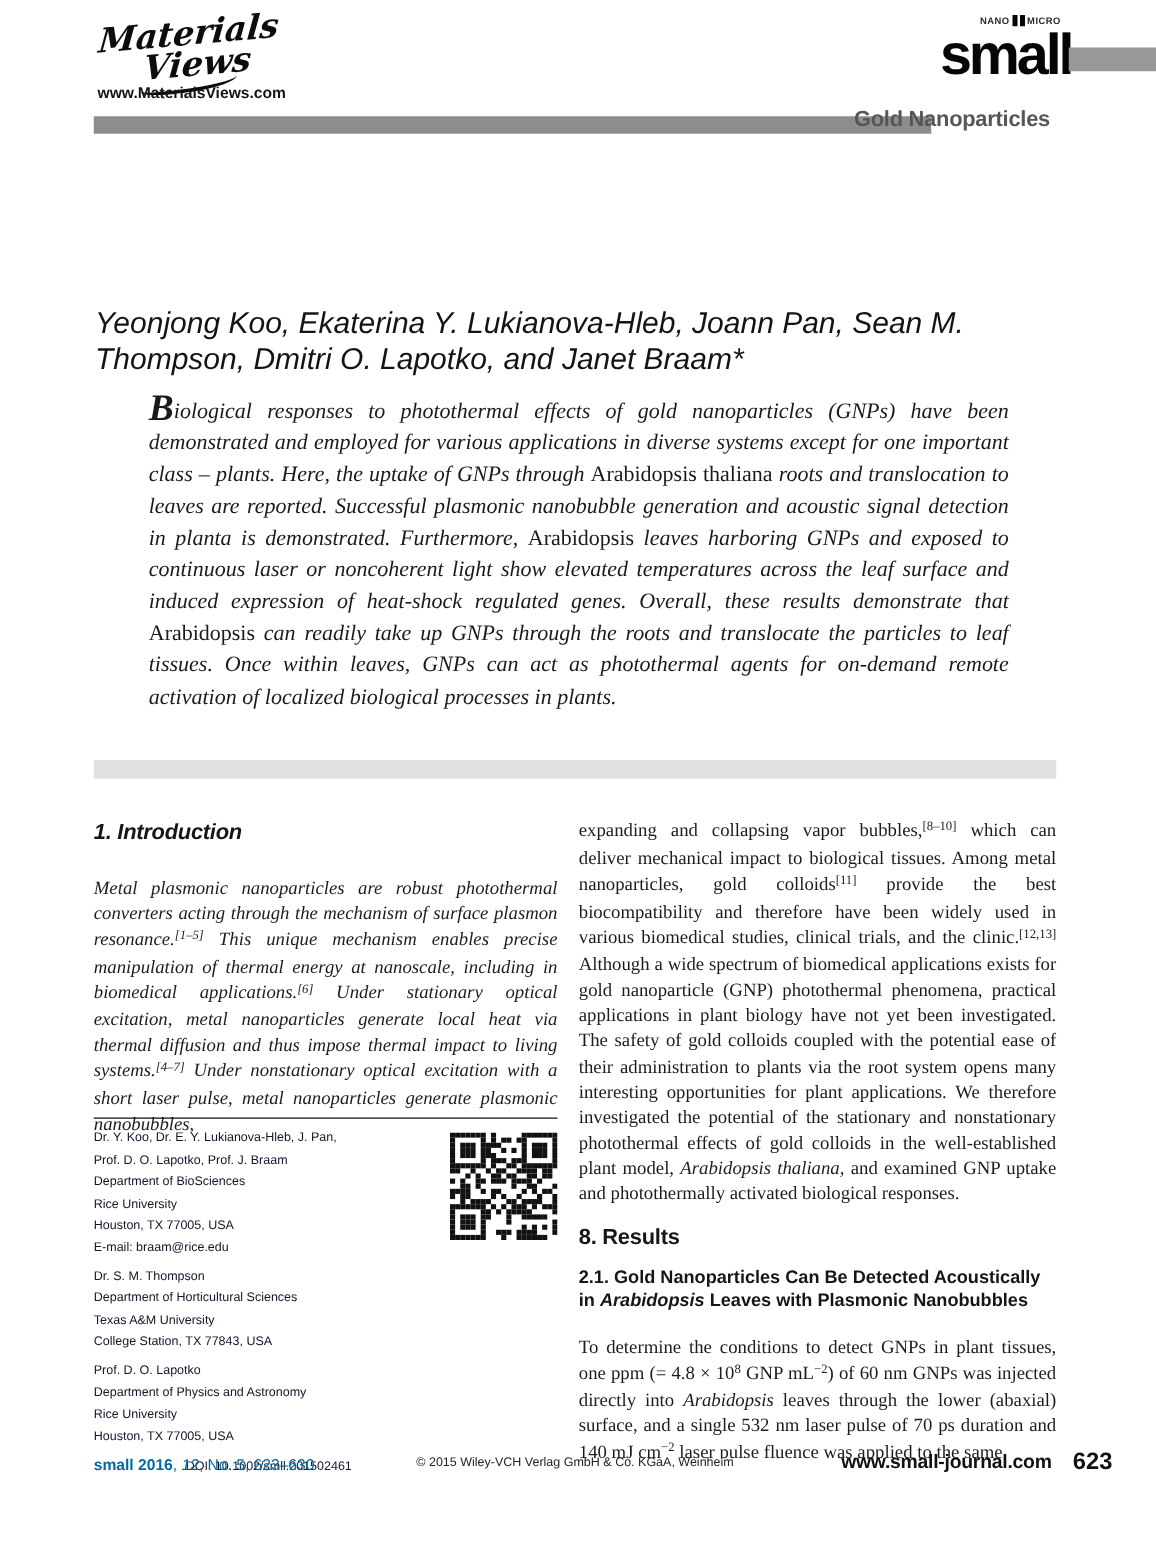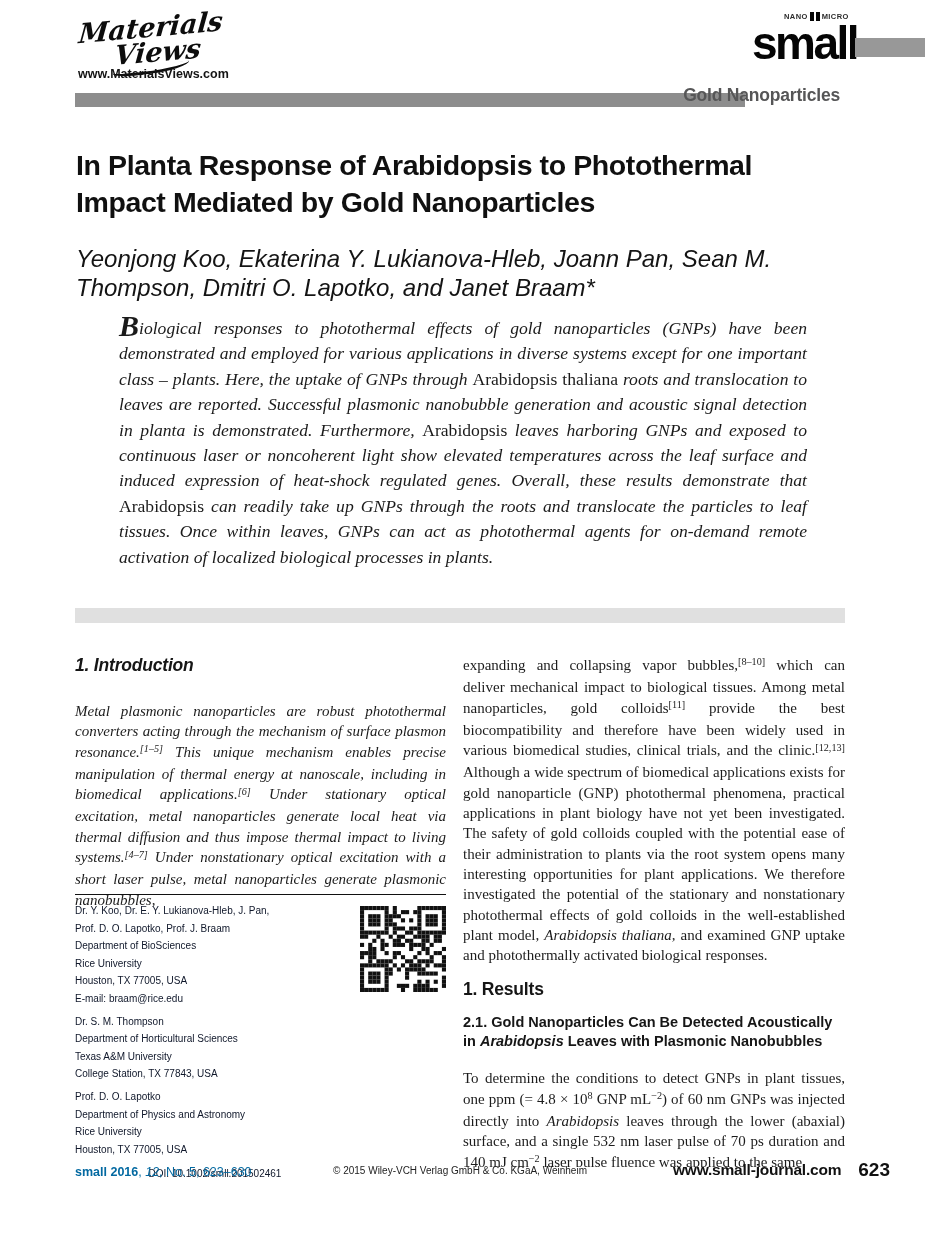--- a/index.html
+++ b/index.html
@@ -95,21 +95,20 @@
       <span class="j-bar"></span>
       <span>MICRO</span>
     </div>
     <div class="j-word">small</div>
   </div>
   <div class="j-gray"></div>
 
   <div class="header-bar"></div>
   <div class="header-label">Gold Nanoparticles</div>
 
-  <div class="title">In Planta Response of Arabidopsis to Photothermal Impact Mediated by Gold Nanoparticles</div>
   <div class="authors">Yeonjong Koo, Ekaterina Y. Lukianova-Hleb, Joann Pan, Sean M. Thompson, Dmitri O. Lapotko, and Janet Braam*</div>
 
   <div class="abstract"><span class="seg-lead">B</span><span>iological responses to photothermal effects of gold nanoparticles (GNPs) have been demonstrated and employed for various applications in diverse systems except for one important class – plants. Here, the uptake of GNPs through </span><span class="seg-r">Arabidopsis thaliana</span><span> roots and translocation to leaves are reported. Successful plasmonic nanobubble generation and acoustic signal detection in planta is demonstrated. Furthermore, </span><span class="seg-r">Arabidopsis</span><span> leaves harboring GNPs and exposed to continuous laser or noncoherent light show elevated temperatures across the leaf surface and induced expression of heat-shock regulated genes. Overall, these results demonstrate that </span><span class="seg-r">Arabidopsis</span><span> can readily take up GNPs through the roots and translocate the particles to leaf tissues. Once within leaves, GNPs can act as photothermal agents for on-demand remote activation of localized biological processes in plants.</span></div>
 
   <div class="divider"></div>
 
   <div class="col-left">
     <div class="h-section">1. Introduction</div>
     <div class="para"><span>Metal plasmonic nanoparticles are robust photothermal converters acting through the mechanism of surface plasmon resonance.</span><span class="seg-sup">[1–5]</span><span> This unique mechanism enables precise manipulation of thermal energy at nanoscale, including in biomedical applications.</span><span class="seg-sup">[6]</span><span> Under stationary optical excitation, metal nanoparticles generate local heat via thermal diffusion and thus impose thermal impact to living systems.</span><span class="seg-sup">[4–7]</span><span> Under nonstationary optical excitation with a short laser pulse, metal nanoparticles generate plasmonic nanobubbles,</span></div>
   </div>
@@ -361,21 +360,21 @@
         <rect x="56" y="80" width="4" height="4"></rect>
         <rect x="60" y="80" width="4" height="4"></rect>
         <rect x="64" y="80" width="4" height="4"></rect>
         <rect x="68" y="80" width="4" height="4"></rect>
         <rect x="72" y="80" width="4" height="4"></rect>
       </svg>
   </div>
 
   <div class="col-right">
     <div class="para"><span>expanding and collapsing vapor bubbles,</span><span class="seg-sup">[8–10]</span><span> which can deliver mechanical impact to biological tissues. Among metal nanoparticles, gold colloids</span><span class="seg-sup">[11]</span><span> provide the best biocompatibility and therefore have been widely used in various biomedical studies, clinical trials, and the clinic.</span><span class="seg-sup">[12,13]</span><span> Although a wide spectrum of biomedical applications exists for gold nanoparticle (GNP) photothermal phenomena, practical applications in plant biology have not yet been investigated. The safety of gold colloids coupled with the potential ease of their administration to plants via the root system opens many interesting opportunities for plant applications. We therefore investigated the potential of the stationary and nonstationary photothermal effects of gold colloids in the well-established plant model, </span><span class="seg-i">Arabidopsis thaliana,</span><span> and examined GNP uptake and photothermally activated biological responses.</span></div>
-    <div class="h-section">1. Results</div>
+    <div class="h-section">8. Results</div>
     <div class="h-sub"><span>2.1. Gold Nanoparticles Can Be Detected Acoustically in </span><span class="seg-i">Arabidopsis</span><span> Leaves with Plasmonic Nanobubbles</span></div>
     <div class="para para-last"><span>To determine the conditions to detect GNPs in plant tissues, one ppm (= 4.8 × 10</span><span class="seg-sup">8</span><span> GNP mL</span><span class="seg-sup">−2</span><span>) of 60 nm GNPs was injected directly into </span><span class="seg-i">Arabidopsis</span><span> leaves through the lower (abaxial) surface, and a single 532 nm laser pulse of 70 ps duration and 140 mJ cm</span><span class="seg-sup">−2</span><span> laser pulse fluence was applied to the same</span></div>
   </div>
 
   <div class="footer-left"><span class="seg-b">small </span><span class="seg-b">2016</span><span>, </span><span class="seg-i">12</span><span>, No. 5, 623–630</span></div>
   <div class="footer-center">© 2015 Wiley-VCH Verlag GmbH &amp; Co. KGaA, Weinheim</div>
   <div class="footer-right">
     <span class="f-url">www.small-journal.com</span>
     <span class="f-page">623</span>
   </div>

